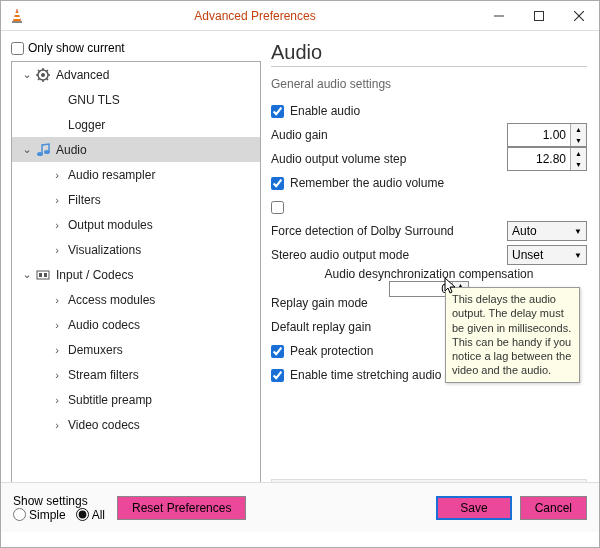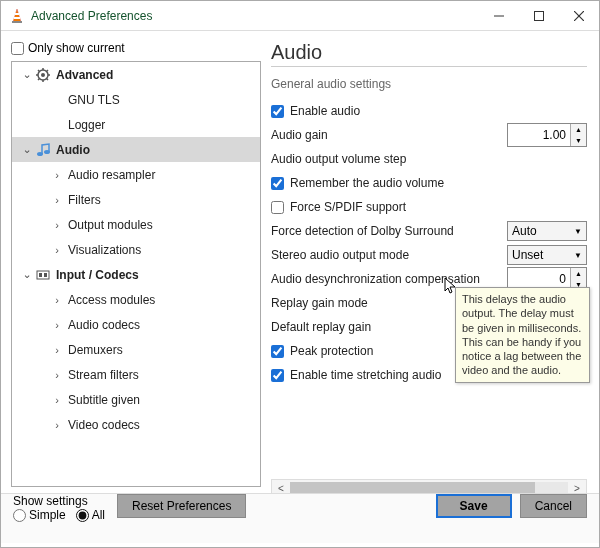--- a/index.html
+++ b/index.html
@@ -1,58 +1,58 @@
 <!DOCTYPE html>
 <html><head>
 <meta charset="utf-8">
 <style>
 * { box-sizing: border-box; margin: 0; padding: 0; font-family: "Segoe UI", Tahoma, sans-serif; font-size: 12px; }
 body { background: #fff; width: 600px; height: 548px; overflow: hidden; border: 1px solid #aaa; position: relative; }
 .titlebar { height: 30px; display: flex; align-items: center; padding: 0 0 0 8px; border-bottom: 1px solid #ddd; }
 .titlebar .cone { width: 16px; height: 16px; margin-right: 6px; }
-.titlebar .title { flex: 1; color: #14532d; }
+.titlebar .title { flex: 1; color: #c2410c; text-align: center; }
 .winbtn { width: 40px; height: 30px; display: flex; align-items: center; justify-content: center; color: #333; }
 .content { position: absolute; top: 30px; left: 0; right: 0; bottom: 50px; display: flex; }
 .left { width: 260px; padding: 10px 0 10px 10px; display: flex; flex-direction: column; }
 .search { width: 190px; height: 22px; border: 1px solid #888; padding: 0 4px; margin-bottom: 6px; }
 .chk-row { display: flex; align-items: center; margin-bottom: 6px; }
 .chk-row input { margin-right: 4px; }
 .tree { flex: 1; border: 1px solid #aaa; overflow-y: auto; overflow-x: hidden; position: relative; background: #fff; }
 .tree-inner { min-height: 100%; }
 .node { height: 25px; display: flex; align-items: center; padding-right: 6px; cursor: default; }
 .node.selected { background: #d8d8d8; }
 .pad { display: inline-block; }
 .exp { width: 14px; text-align: center; color: #555; font-size: 11px; }
 .nicon { width: 18px; height: 18px; margin-right: 4px; display: flex; align-items: center; justify-content: center; }
 .node-label { color: #222; }
-.node.top .node-label { font-weight: 700; }
+.node.top .node-label { font-weight: 400; }
 .right { flex: 1; padding: 10px 12px 0 10px; display: flex; flex-direction: column; }
 .page-title { font-size: 20px; color: #333; font-weight: 400; padding-bottom: 2px; border-bottom: 1px solid #ccc; margin-bottom: 10px; }
 .section-title { color: #666; margin-bottom: 8px; }
 .form { flex: 1; position: relative; }
 .row { height: 24px; display: flex; align-items: center; margin-bottom: 0px; }
 .row .lab { flex: 1; color: #222; }
 .row input[type=checkbox] { margin-right: 6px; }
 .num { display: flex; border: 1px solid #888; height: 24px; width: 80px; justify-content: space-between; }
 .num input { border: none; width: 62px; text-align: right; padding-right: 4px; outline: none; }
 .num .spins { width: 16px; display: flex; flex-direction: column; border-left: 1px solid #aaa; }
 .num .spins div { flex: 1; font-size: 7px; display: flex; align-items: center; justify-content: center; background: #f4f4f4; }
 .sel { width: 80px; height: 20px; border: 1px solid #888; background: #f4f4f4; display: flex; align-items: center; padding: 0 4px; justify-content: space-between; }
 .sel .arr { font-size: 8px; }
-.tooltip { position: absolute; top: 20px; left: 184px; width: 135px; background: #fdfde8; border: 1px solid #999; padding: 4px 6px; font-size: 11px; color: #333; line-height: 1.3; z-index: 10; box-shadow: 1px 1px 3px rgba(0,0,0,0.2); }
+.tooltip { position: absolute; top: 20px; left: 174px; width: 135px; background: #fdfde8; border: 1px solid #999; padding: 4px 6px; font-size: 11px; color: #333; line-height: 1.3; z-index: 10; box-shadow: 1px 1px 3px rgba(0,0,0,0.2); }
 .hscroll { height: 18px; display: flex; align-items: center; background: #f4f4f4; margin-top: 4px; border: 1px solid #ddd; }
 .hscroll .harrow { width: 18px; text-align: center; font-size: 10px; color: #555; }
 .hscroll .htrack { flex: 1; height: 12px; background: #e8e8e8; position: relative; }
 .hscroll .hthumb { position: absolute; left: 0; top: 0; height: 12px; width: 88%; background: #c4c4c4; }
-.footer { position: absolute; left: 0; right: 0; bottom: 4px; height: 50px; border-top: 1px solid #ddd; display: flex; padding: 0 12px; background: #fafafa; }
+.footer { position: absolute; left: 0; right: 0; bottom: 15px; height: 50px; border-top: 1px solid #ddd; display: flex; align-items: center; padding: 0 12px; background: #fafafa; }
 .show-group { display: flex; flex-direction: column; margin-right: 12px; }
 .show-group .opts { display: flex; gap: 10px; }
 .show-group label { display: flex; align-items: center; gap: 3px; }
-.btn { height: 24px; padding: 0 14px; border: 1px solid #888; background: #a3a3a3; cursor: default; }
-.btn.primary { border: 2px solid #1a6fd6; padding: 0 22px; font-weight: bold; }
+.btn { height: 24px; padding: 0 14px; border: 1px solid #888; background: #ec4899; cursor: default; }
+.btn.primary { border: 2px solid #1a6fd6; padding: 0 22px; }
 .spacer { flex: 1; }
 .cursor-ptr { position: absolute; top: 276px; left: 443px; font-size: 14px; color: #000; z-index: 20; pointer-events: none; }
 input[type=checkbox] { width: 13px; height: 13px; accent-color: #1a6fd6; }
 input[type=radio] { accent-color: #111; }
 </style>
 </head>
 <body>
 
 <div class="titlebar">
   <span class="cone">
@@ -184,21 +184,21 @@
           <div class="node">
             <span class="pad" style="width:38px"></span>
             <span class="exp">›</span>
             <span style="width:4px;display:inline-block"></span>
             <span class="node-label">Stream filters</span>
           </div>
           <div class="node">
             <span class="pad" style="width:38px"></span>
             <span class="exp">›</span>
             <span style="width:4px;display:inline-block"></span>
-            <span class="node-label">Subtitle given</span>
+            <span class="node-label">Subtitle preamp</span>
           </div>
           <div class="node">
             <span class="pad" style="width:38px"></span>
             <span class="exp">›</span>
             <span style="width:4px;display:inline-block"></span>
             <span class="node-label">Video codecs</span>
           </div>
         </div>
     </div>
   </div>
@@ -216,44 +216,50 @@
         <div class="num">
             <input value="1.00" style="">
             <div class="spins">
               <div>▲</div>
               <div>▼</div>
             </div>
           </div>
       </div>
       <div class="row">
           <span class="lab">Audio output volume step</span>
+        <div class="num">
+            <input value="12.80" style="">
+            <div class="spins">
+              <div>▲</div>
+              <div>▼</div>
+            </div>
+          </div>
       </div>
       <div class="row">
           <input type="checkbox" checked="" style="">
           <span class="lab">Remember the audio volume</span>
         </div>
       <div class="row">
           <input type="checkbox" style="">
-          <span class="lab">Force S/PDIF support</span>
         </div>
       <div class="row">
           <span class="lab">Force detection of Dolby Surround</span>
         <div class="sel">
             <span>Auto</span>
             <span class="arr">▼</span>
           </div>
       </div>
       <div class="row">
           <span class="lab">Stereo audio output mode</span>
         <div class="sel">
             <span>Unset</span>
             <span class="arr">▼</span>
           </div>
       </div>
-      <div class="row" style="position:relative;">
+      <div class="row" style="position:relative;flex-direction:column;">
         <span class="lab">Audio desynchronization compensation</span>
         <div class="num">
             <input value="0" style="">
             <div class="spins">
               <div>▲</div>
               <div>▼</div>
             </div>
           </div>
         <div class="tooltip">This delays the audio output. The delay must be given in milliseconds. This can be handy if you notice a lag between the video and the audio.</div>
       </div>

